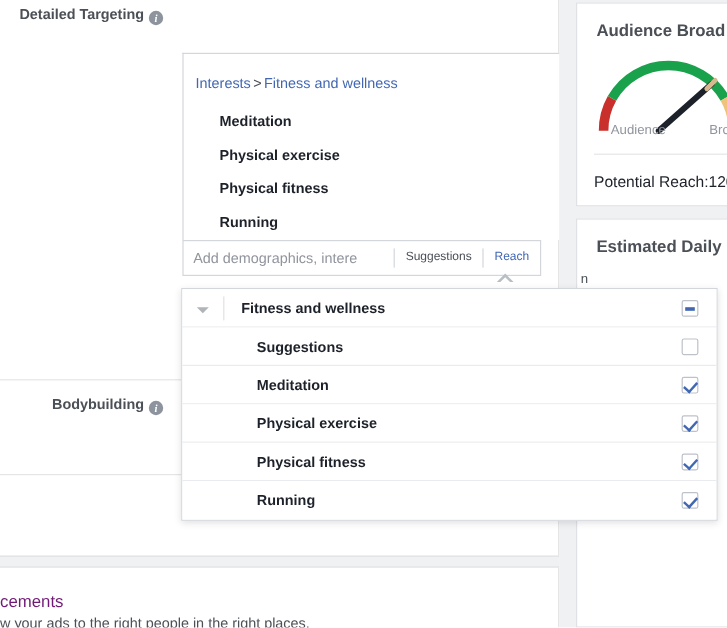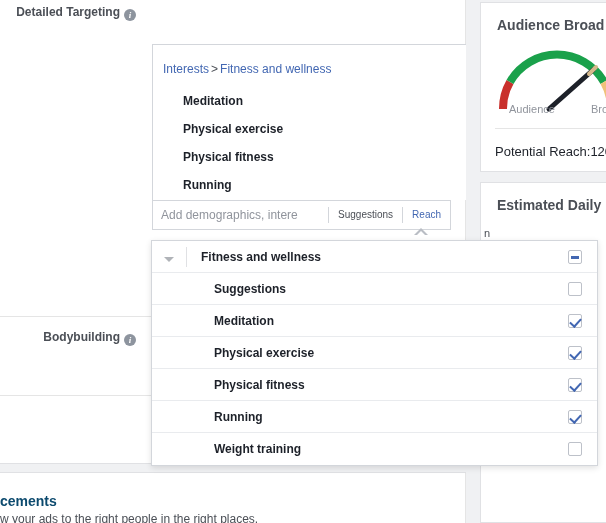--- a/index.html
+++ b/index.html
@@ -166,22 +166,22 @@
     left: 0; top: 463px;
     width: 466px; height: 10px;
     background: #f0f1f3;
     border-top: 1px solid #e0e1e4;
     border-bottom: 1px solid #e0e1e4;
   }
   .placements-title {
     position: absolute;
     left: 0; top: 493px;
     font-size: 14px;
-    font-weight: bold;
-    color: #0c4a6e;
+    font-weight: normal;
+    color: #701a75;
   }
   .placements-sub {
     position: absolute;
     left: 0; top: 512px;
     font-size: 12px;
     color: #4b4f56;
     white-space: nowrap;
   }
 
   
@@ -428,19 +428,15 @@
         <span class="cb checked"></span>
       </div>
       <div class="dd-row child">
         <span class="dd-label">Physical fitness</span>
         <span class="cb checked"></span>
       </div>
       <div class="dd-row child">
         <span class="dd-label">Running</span>
         <span class="cb checked"></span>
       </div>
-      <div class="dd-row child">
-        <span class="dd-label">Weight training</span>
-        <span class="cb"></span>
-      </div>
     </div>
 
 </div>
 
 </body></html>

